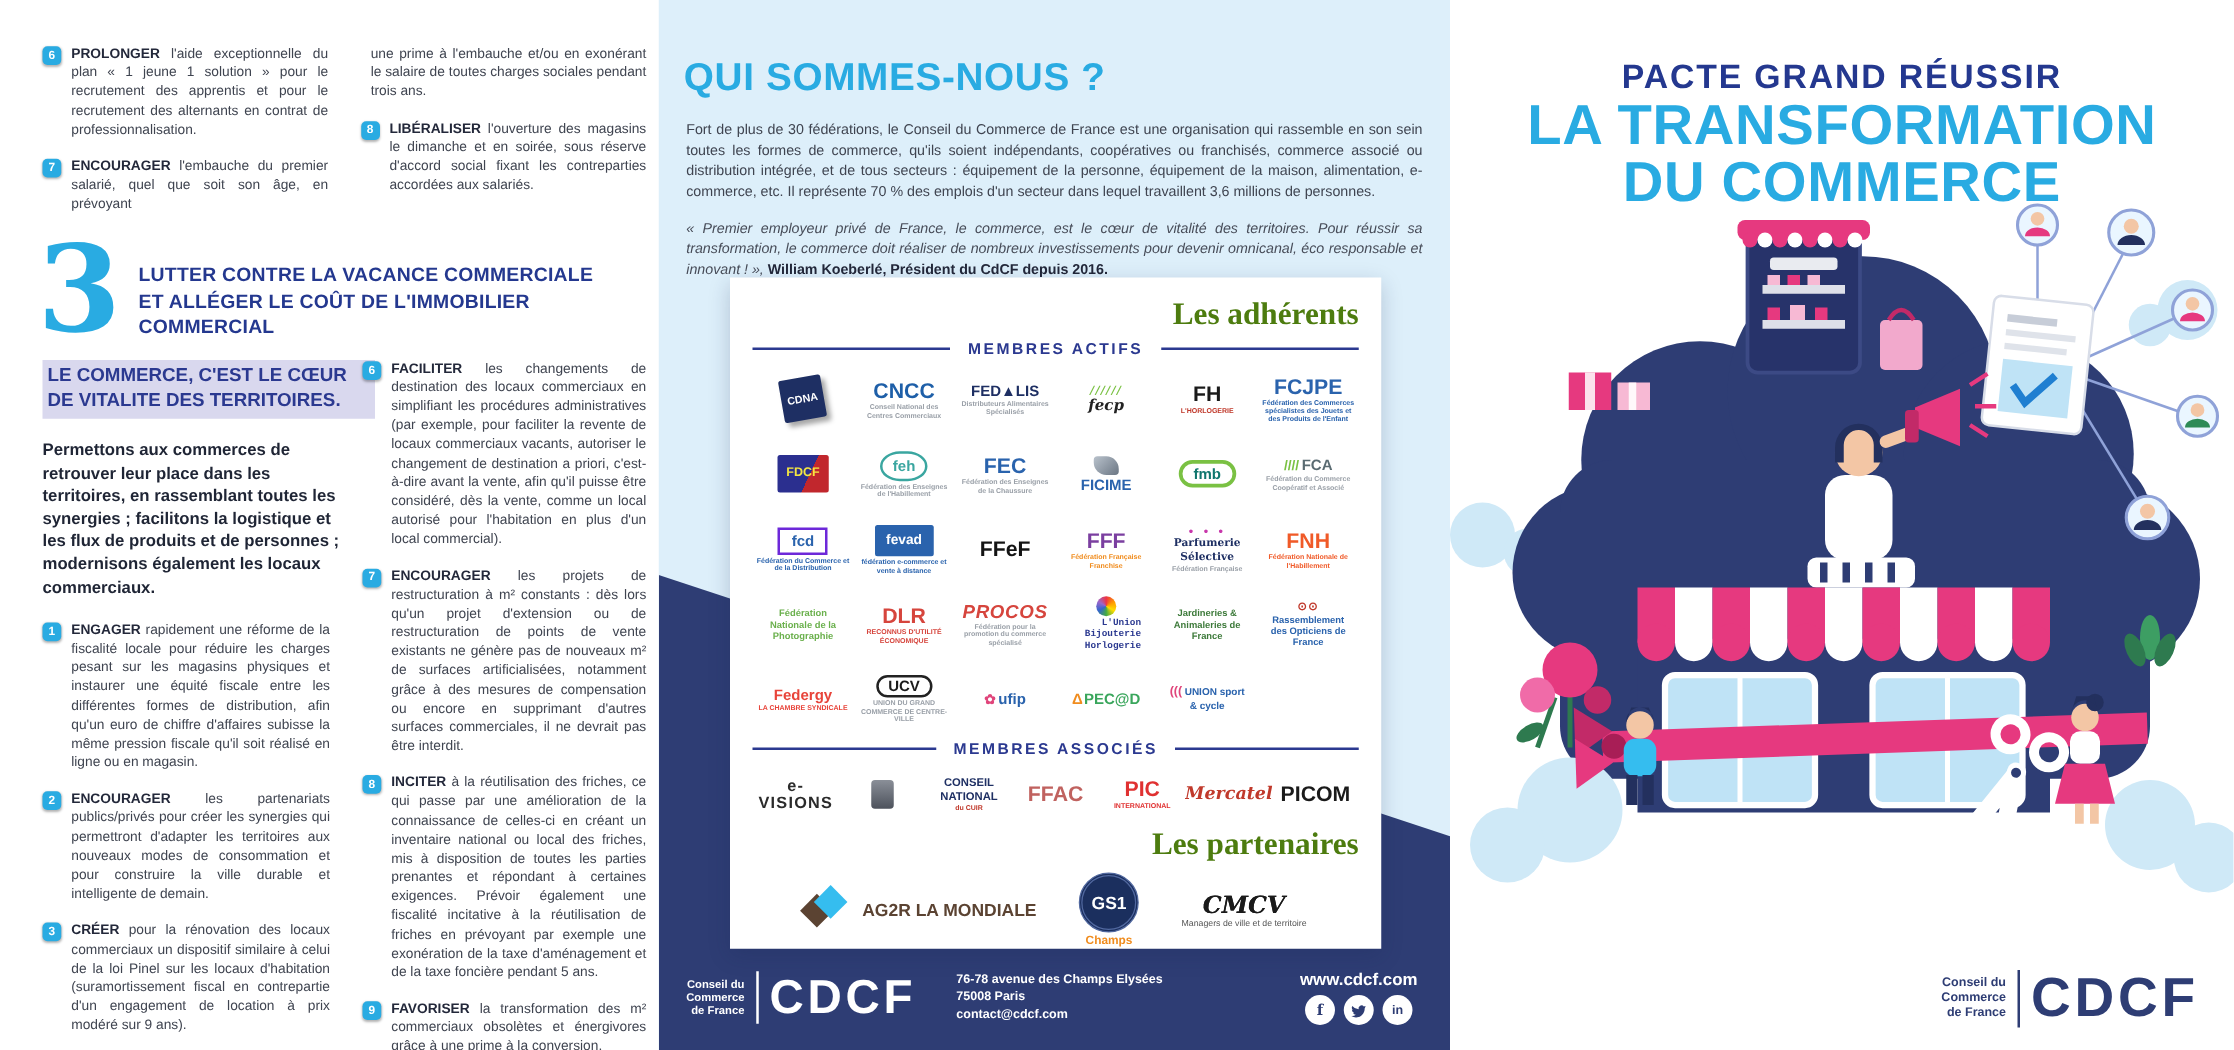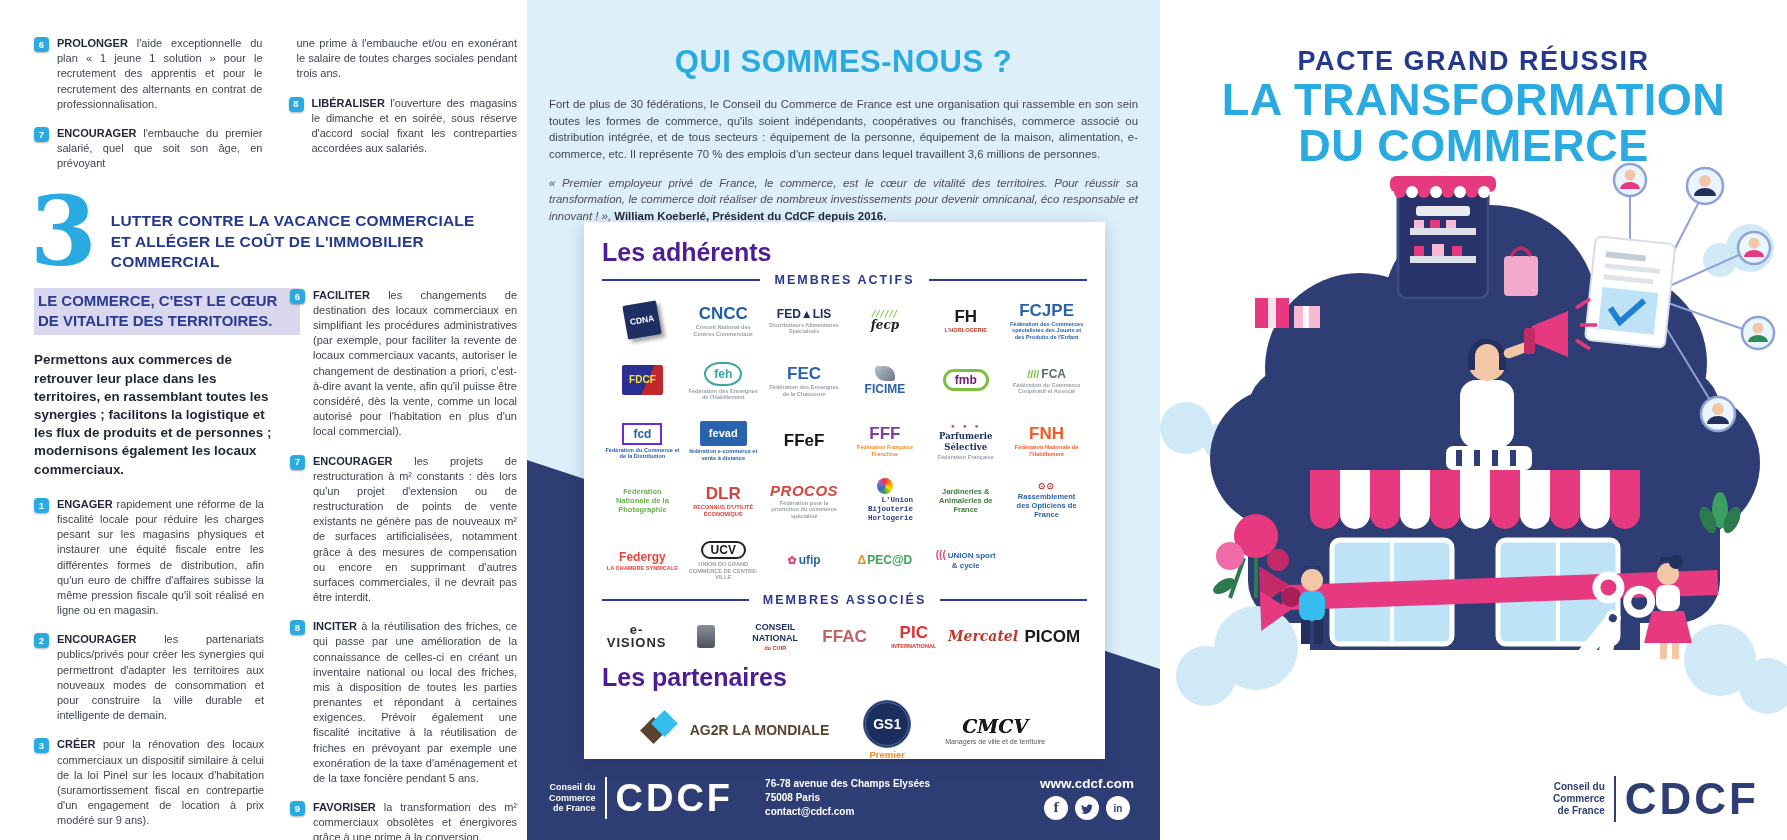--- a/index.html
+++ b/index.html
@@ -21,27 +21,27 @@
   .big-num{font-family:"DejaVu Serif",serif;font-weight:700;font-size:96px;line-height:.78;color:#29abe2;}
   .sec-title{margin:16px 0 0 14px;color:#24388f;font-weight:800;font-size:15.5px;line-height:1.3;letter-spacing:.2px;}
   .sec-body{display:flex;gap:26px;padding:16px 10px 0 34px;}
   .hl{display:inline-block;background:#d9d8ee;color:#2b3990;font-weight:800;font-size:15px;line-height:1.32;padding:3px 6px 5px 4px;}
   .intro{margin:16px 0 18px 0;width:240px;font-weight:800;font-size:13.4px;line-height:1.36;color:#1f2535;}
 
   
   .panel-mid{position:absolute;left:527px;top:0;width:633px;height:840px;background:#ddeffa;}
   .mid-navy{position:absolute;left:0;top:460px;width:633px;height:380px;background:#2e3d74;
             clip-path:polygon(0 0,100% 55%,100% 100%,0 100%);}
-  .mid-title{margin:44px 20px 0;text-align:center;color:#29abe2;font-weight:800;font-size:31px;letter-spacing:.5px;}
+  .mid-title{margin:44px 20px 0;text-align:left;color:#29abe2;font-weight:800;font-size:31px;letter-spacing:.5px;}
   .mid-para{margin:16px 22px 0;font-size:11.4px;line-height:1.46;color:#3f4450;text-align:justify;position:relative;}
   .mid-quote{margin:12px 22px 0;font-size:11.4px;line-height:1.46;color:#474c58;text-align:justify;font-style:italic;position:relative;}
   .mid-quote b{font-style:normal;color:#23283a;}
   .card{position:absolute;left:57px;top:222px;width:521px;height:537px;background:#fff;
         box-shadow:0 5px 16px rgba(25,35,80,.22);padding:12px 18px 0;box-sizing:border-box;}
-  .serif-title{font-family:Liberation Sans, sans-serif;font-weight:700;color:#4c1d95;font-size:25px;text-align:left;margin:4px 0 6px;}
+  .serif-title{font-family:Liberation Serif, serif;font-weight:700;color:#4d7c0f;font-size:25px;text-align:right;margin:4px 0 6px;}
   .divider{display:flex;align-items:center;gap:14px;color:#2b3990;font-weight:bold;letter-spacing:2px;font-size:12.5px;margin:4px 0 6px;}
   .divider::before,.divider::after{content:"";flex:1;height:1.8px;background:#2b3990;}
   .logo-grid{display:grid;grid-template-columns:repeat(6,1fr);row-gap:4px;}
   .logo-grid7{display:grid;grid-template-columns:repeat(7,1fr);}
   .logo{display:flex;flex-direction:column;align-items:center;justify-content:center;text-align:center;height:56px;overflow:hidden;}
   .logo-grid7 .logo{height:48px;}
   .lt{font-weight:800;font-size:12px;line-height:1;color:#2b3990;}
   .ls{font-size:5.6px;color:#9aa0a8;margin-top:2px;line-height:1.15;max-width:74px;font-weight:bold;}
   .big .lt{font-size:17px;}
   .bigital .lt{font-size:15px;font-style:italic;letter-spacing:.5px;}
@@ -258,21 +258,21 @@
             <span class="lt" style="color: rgb(42, 99, 173);">FEC</span>
             <span class="ls">Fédération des Enseignes de la Chaussure</span>
           </div>
 
           <div class="logo ficime">
             <span class="lt" style="color: rgb(42, 99, 173);">FICIME</span>
             <span class="ls"></span>
           </div>
 
           <div class="logo fmb">
-            <span class="lt" style="color: #701a75;">fmb</span>
+            <span class="lt" style="color: #0f766e;">fmb</span>
             <span class="ls"></span>
           </div>
 
           <div class="logo hatch">
             <span class="lt" style="color: rgb(90, 107, 114);">FCA</span>
             <span class="ls">Fédération du Commerce Coopératif et Associé</span>
           </div>
 
           <div class="logo boxed">
             <span class="lt" style="color: rgb(42, 99, 173);">fcd</span>
@@ -403,21 +403,21 @@
         </div>
 
       <div class="serif-title" style="margin-top:2px;">Les partenaires</div>
       <div class="partners-row">
         <div class="partner">
           <span class="ag2r-icon"></span>
           <span class="ag2r-text">AG2R LA MONDIALE</span>
         </div>
         <div class="partner vert">
           <span class="gs1-circle">GS1</span>
-          <span class="gs1-sub">Premier</span>
+          <span class="gs1-sub">Champs</span>
         </div>
         <div class="partner vert">
           <span class="cmcv-text">CMCV</span>
           <span class="cmcv-sub">Managers de ville et de territoire</span>
         </div>
       </div>
     </div>
 
     <div class="mid-footer">
       <div class="lockup">

